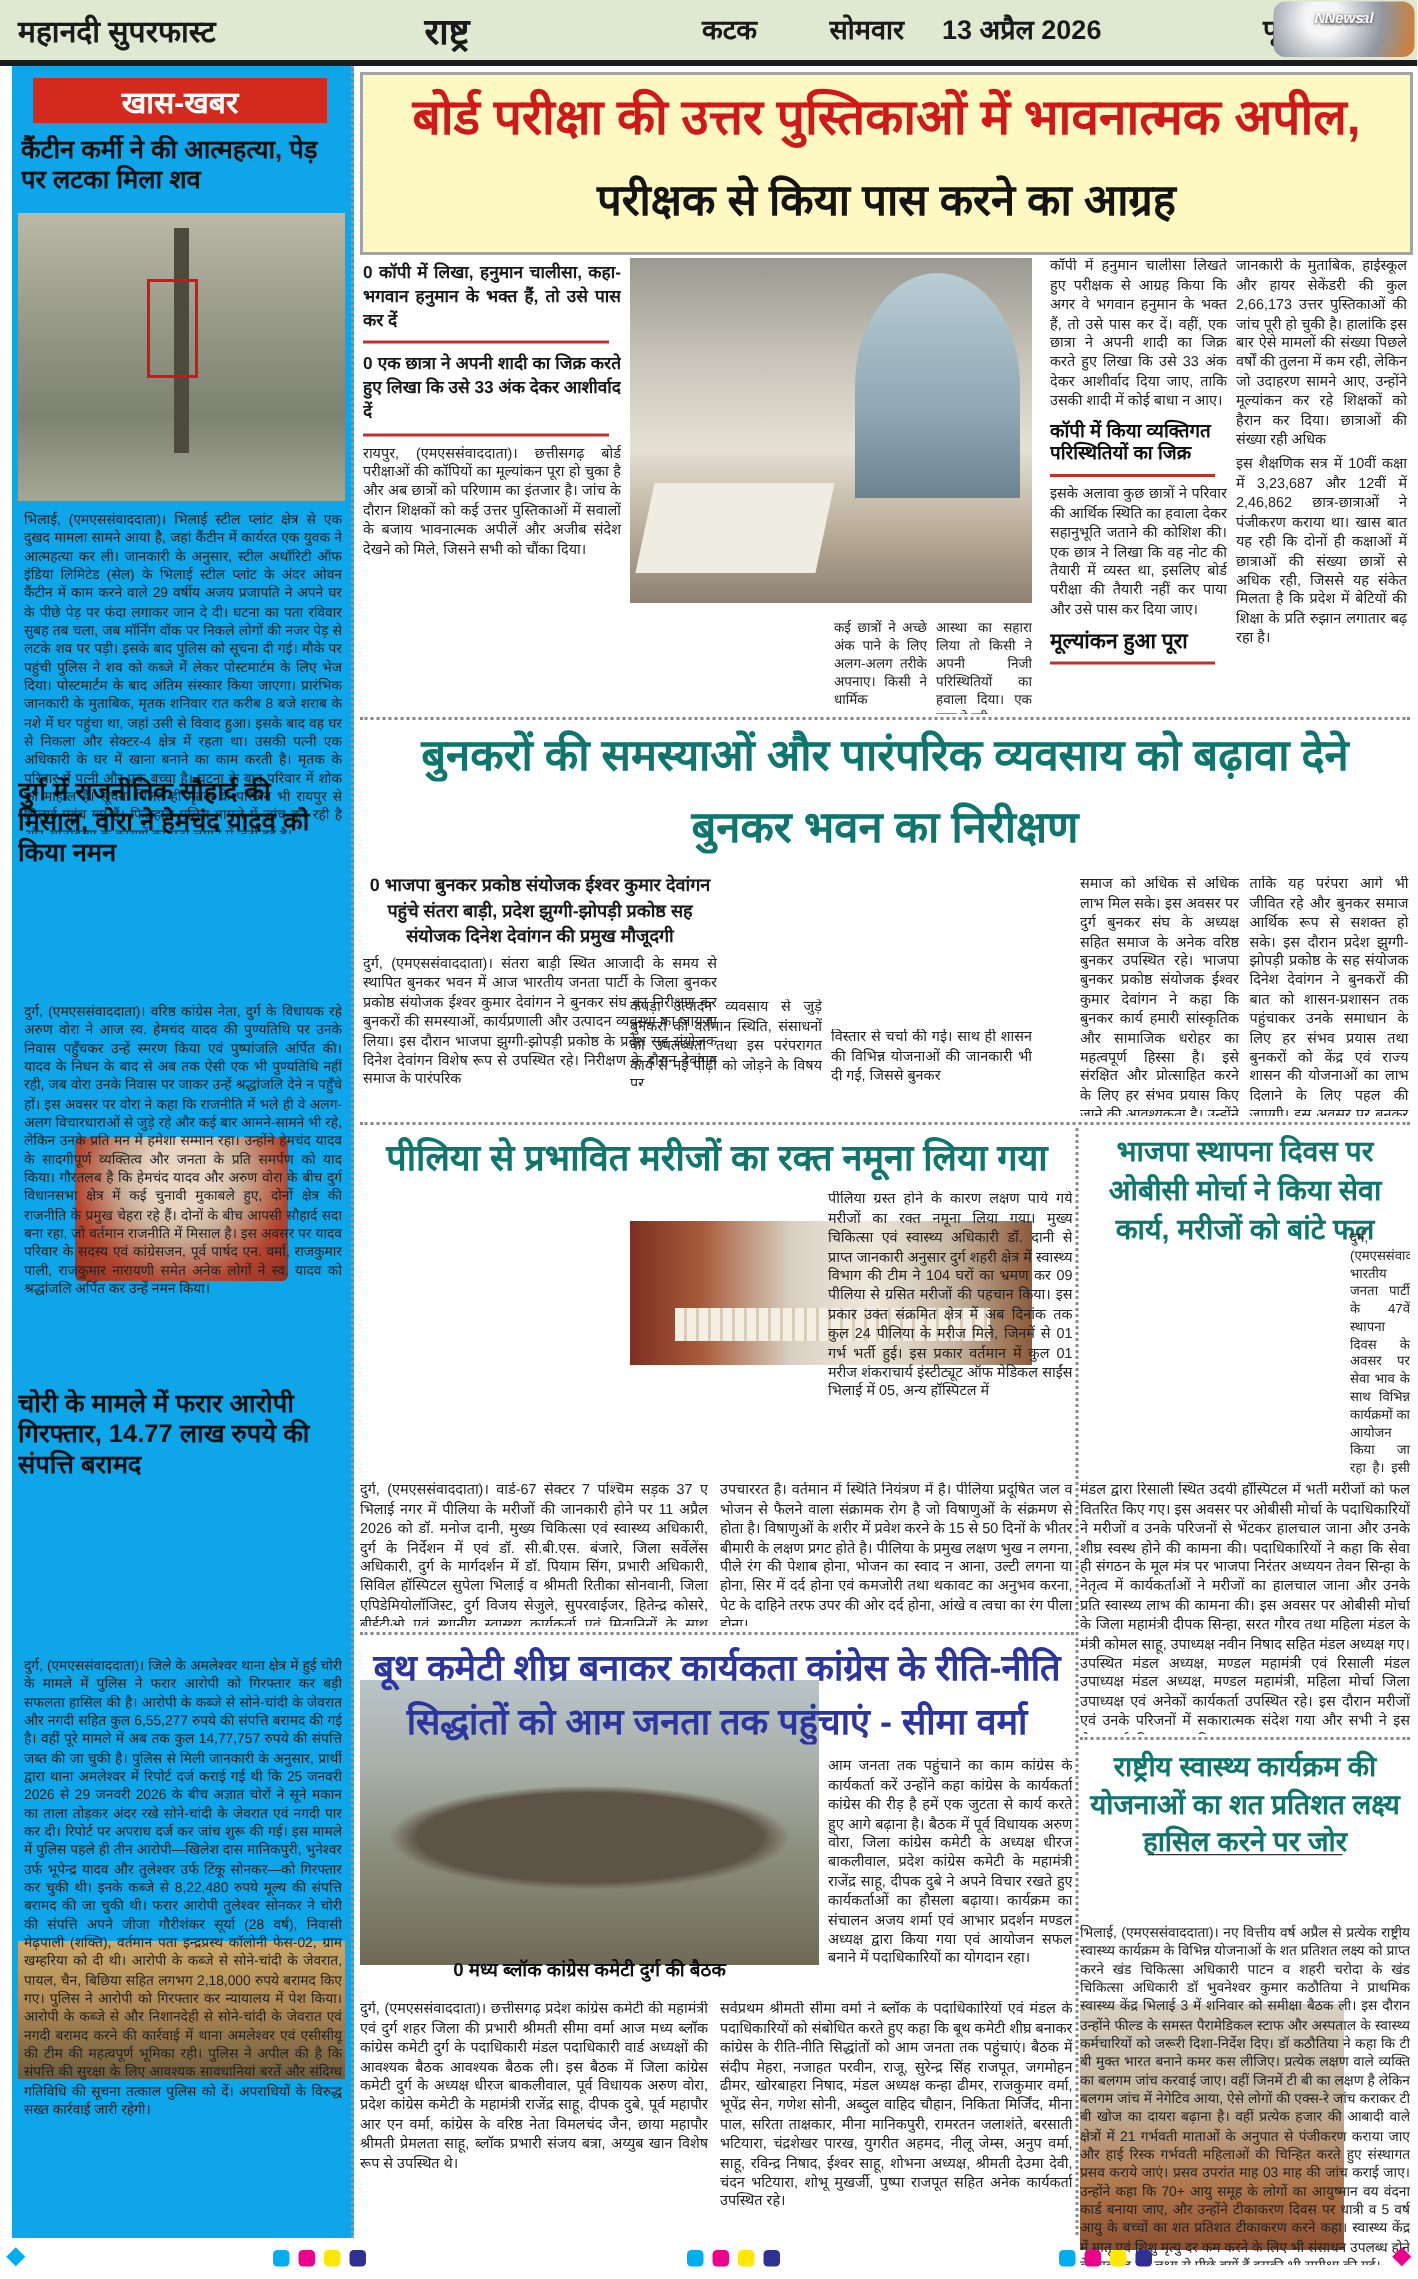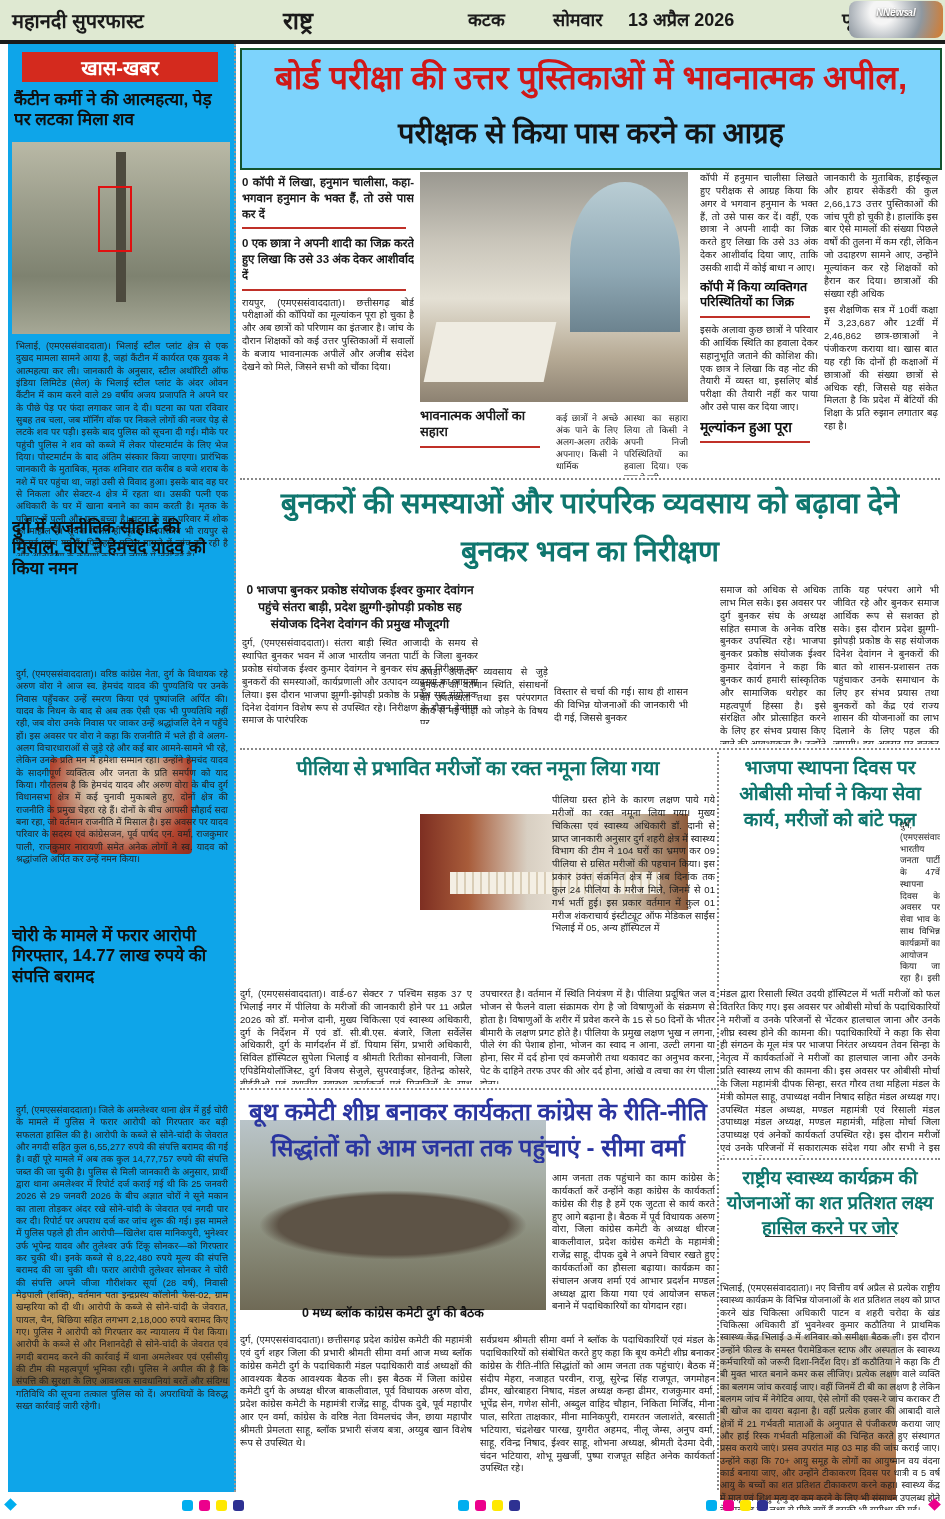--- a/index.html
+++ b/index.html
@@ -28,21 +28,21 @@
   .dotline-h{position:absolute;border-top:2px dotted #888;height:0;}
   .dotline-v{position:absolute;border-left:2px dotted #888;width:0;}
   
   .sidebar{position:absolute;left:8px;top:44px;width:226px;height:1448px;background:#0ea5e9;
            border-right:2px dotted #999;}
   .khas{position:absolute;left:14px;top:8px;width:196px;height:30px;background:#d42a1e;
         color:#fff;font-weight:bold;font-size:20px;display:flex;align-items:center;justify-content:center;}
   .sb-h{font-weight:bold;text-align:left;line-height:1.2;color:#101010;}
   .photo{position:relative;}
   
-  .leadbox{position:absolute;left:240px;top:48px;width:698px;height:118px;border:2px solid #14532d;background:#7dd3fc;}
+  .leadbox{position:absolute;left:240px;top:48px;width:698px;height:118px;border:2px solid #a3a3a3;background:#fef9c3;}
   .lead-red{position:absolute;left:0;top:4px;width:100%;text-align:center;font-weight:bold;
             font-size:33px;color:#d01818;}
   .lead-black{position:absolute;left:0;top:62px;width:100%;text-align:center;font-weight:bold;
               font-size:29px;color:#141414;}
   .bullet{font-weight:bold;font-size:11.5px;line-height:1.4;text-align:justify;}
   .bighl{font-weight:bold;text-align:center;color:#0f766e;}
   .cap{font-weight:bold;font-size:13px;line-height:1.25;}
   .bluehl{font-weight:bold;text-align:center;color:#2a35a0;}
   .reg{position:absolute;bottom:8px;display:flex;gap:6px;}
   .reg i{width:11px;height:11px;border-radius:3px;display:block;}
@@ -101,24 +101,20 @@
     <div class="redrule"></div>
     <div class="bt" style="margin-top:4px;">रायपुर, (एमएससंवाददाता)। छत्तीसगढ़ बोर्ड परीक्षाओं की कॉपियों का मूल्यांकन पूरा हो चुका है और अब छात्रों को परिणाम का इंतजार है। जांच के दौरान शिक्षकों को कई उत्तर पुस्तिकाओं में सवालों के बजाय भावनात्मक अपीलें और अजीब संदेश देखने को मिले, जिसने सभी को चौंका दिया।</div>
   </div>
 
   <div class="abs photo" style="left:420px;top:172px;width:268px;height:230px;
        background:linear-gradient(180deg,#9a9890 0%,#c9c5ba 30%,#e4e0d4 55%,#b7ab96 80%,#8d8272 100%);">
     <div style="position:absolute;left:150px;top:10px;width:110px;height:150px;border-radius:50% 50% 0 0;
          background:linear-gradient(180deg,#b9cdd4 0%,#8fa8b4 60%,#6c838f 100%);"></div>
     <div style="position:absolute;left:10px;top:150px;width:120px;height:60px;background:#efece2;transform:skewX(-12deg);"></div>
   </div>
-  <div class="abs" style="left:420px;top:408px;width:128px;">
-    <div class="cap">भावनात्मक अपीलों का सहारा</div>
-    <div class="redrule"></div>
-  </div>
   <div class="abs bt" style="left:556px;top:412px;width:62px;height:64px;font-size:9px;">कई छात्रों ने अच्छे अंक पाने के लिए अलग-अलग तरीके अपनाए। किसी ने धार्मिक</div>
   <div class="abs bt" style="left:624px;top:412px;width:64px;height:64px;font-size:9px;">आस्था का सहारा लिया तो किसी ने अपनी निजी परिस्थितियों का हवाला दिया। एक छात्र ने पूरी</div>
 
   <div class="abs" style="left:700px;top:172px;width:118px;height:304px;">
     <div class="bt">कॉपी में हनुमान चालीसा लिखते हुए परीक्षक से आग्रह किया कि अगर वे भगवान हनुमान के भक्त हैं, तो उसे पास कर दें। वहीं, एक छात्रा ने अपनी शादी का जिक्र करते हुए लिखा कि उसे 33 अंक देकर आशीर्वाद दिया जाए, ताकि उसकी शादी में कोई बाधा न आए।</div>
     <div class="hsub" style="margin-top:5px;">कॉपी में किया व्यक्तिगत परिस्थितियों का जिक्र</div>
     <div class="redrule"></div>
     <div class="bt">इसके अलावा कुछ छात्रों ने परिवार की आर्थिक स्थिति का हवाला देकर सहानुभूति जताने की कोशिश की। एक छात्र ने लिखा कि वह नोट की तैयारी में व्यस्त था, इसलिए बोर्ड परीक्षा की तैयारी नहीं कर पाया और उसे पास कर दिया जाए।</div>
     <div class="hsub" style="margin-top:5px;font-size:14px;">मूल्यांकन हुआ पूरा</div>
     <div class="redrule"></div>
@@ -144,21 +140,21 @@
   </div>
   <div class="abs bt" style="left:420px;top:666px;width:128px;height:58px;">कपड़ा उत्पादन व्यवसाय से जुड़े बुनकरों की वर्तमान स्थिति, संसाधनों की उपलब्धता तथा इस परंपरागत कार्य से नई पीढ़ी को जोड़ने के विषय पर</div>
   <div class="abs bt" style="left:554px;top:686px;width:134px;height:58px;">विस्तार से चर्चा की गई। साथ ही शासन की विभिन्न योजनाओं की जानकारी भी दी गई, जिससे बुनकर</div>
 
   <div class="abs bt" style="left:720px;top:584px;width:106px;height:160px;">समाज को अधिक से अधिक लाभ मिल सके। इस अवसर पर दुर्ग बुनकर संघ के अध्यक्ष सहित समाज के अनेक वरिष्ठ बुनकर उपस्थित रहे। भाजपा बुनकर प्रकोष्ठ संयोजक ईश्वर कुमार देवांगन ने कहा कि बुनकर कार्य हमारी सांस्कृतिक और सामाजिक धरोहर का महत्वपूर्ण हिस्सा है। इसे संरक्षित और प्रोत्साहित करने के लिए हर संभव प्रयास किए जाने की आवश्यकता है। उन्होंने युवाओं को जोड़ने और उन्हें प्रेरित करने पर विशेष जोर दिया,</div>
   <div class="abs bt" style="left:833px;top:584px;width:106px;height:160px;">ताकि यह परंपरा आगे भी जीवित रहे और बुनकर समाज आर्थिक रूप से सशक्त हो सके। इस दौरान प्रदेश झुग्गी-झोपड़ी प्रकोष्ठ के सह संयोजक दिनेश देवांगन ने बुनकरों की बात को शासन-प्रशासन तक पहुंचाकर उनके समाधान के लिए हर संभव प्रयास तथा बुनकरों को केंद्र एवं राज्य शासन की योजनाओं का लाभ दिलाने के लिए पहल की जाएगी। इस अवसर पर बुनकर संघ के पदाधिकारी एवं सदस्यगण उपस्थित रहे।</div>
 
   <div class="dotline-h" style="left:240px;top:748px;width:700px;"></div>
   <div class="dotline-v" style="left:717px;top:752px;height:738px;"></div>
 
-  <div class="abs bighl" style="left:240px;top:754px;width:476px;font-size:20px;font-family:Liberation Serif, serif;">पीलिया से प्रभावित मरीजों का रक्त नमूना लिया गया</div>
+  <div class="abs bighl" style="left:240px;top:754px;width:476px;font-size:24px;">पीलिया से प्रभावित मरीजों का रक्त नमूना लिया गया</div>
 
   <div class="abs photo" style="left:240px;top:794px;width:306px;height:190px;
        background:linear-gradient(180deg,#b9c4c9 0%,#a8b0a8 30%,#8c8f7e 60%,#6f6a56 100%);">
     <div style="position:absolute;left:18px;top:70px;width:270px;height:70px;background:radial-gradient(ellipse at 50% 50%,#5d5346 0 60%,transparent 70%);"></div>
   </div>
   <div class="abs bt" style="left:552px;top:794px;width:163px;height:190px;">पीलिया ग्रस्त होने के कारण लक्षण पाये गये मरीजों का रक्त नमूना लिया गया। मुख्य चिकित्सा एवं स्वास्थ्य अधिकारी डॉ. दानी से प्राप्त जानकारी अनुसार दुर्ग शहरी क्षेत्र में स्वास्थ्य विभाग की टीम ने 104 घरों का भ्रमण कर 09 पीलिया से ग्रसित मरीजों की पहचान किया। इस प्रकार उक्त संक्रमित क्षेत्र में अब दिनांक तक कुल 24 पीलिया के मरीज मिले, जिनमें से 01 गर्भ भर्ती हुई। इस प्रकार वर्तमान में कुल 01 मरीज शंकराचार्य इंस्टीट्यूट ऑफ मेडिकल साईंस भिलाई में 05, अन्य हॉस्पिटल में</div>
 
   <div class="abs bt" style="left:240px;top:988px;width:232px;height:96px;">दुर्ग, (एमएससंवाददाता)। वार्ड-67 सेक्टर 7 पश्चिम सड़क 37 ए भिलाई नगर में पीलिया के मरीजों की जानकारी होने पर 11 अप्रैल 2026 को डॉ. मनोज दानी, मुख्य चिकित्सा एवं स्वास्थ्य अधिकारी, दुर्ग के निर्देशन में एवं डॉ. सी.बी.एस. बंजारे, जिला सर्वेलेंस अधिकारी, दुर्ग के मार्गदर्शन में डॉ. पियाम सिंग, प्रभारी अधिकारी, सिविल हॉस्पिटल सुपेला भिलाई व श्रीमती रितीका सोनवानी, जिला एपिडेमियोलॉजिस्ट, दुर्ग विजय सेजुले, सुपरवाईजर, हितेन्द्र कोसरे, बीईटीओ एवं स्थानीय स्वास्थ्य कार्यकर्ता एवं मितानिनों के साथ प्रभावित क्षेत्र का भ्रमण किया गया। सेक्टर-07, स्ट्रीट-37ए भिलाई में</div>
   <div class="abs bt" style="left:480px;top:988px;width:235px;height:96px;">उपचाररत है। वर्तमान में स्थिति नियंत्रण में है। पीलिया प्रदूषित जल व भोजन से फैलने वाला संक्रामक रोग है जो विषाणुओं के संक्रमण से होता है। विषाणुओं के शरीर में प्रवेश करने के 15 से 50 दिनों के भीतर बीमारी के लक्षण प्रगट होते है। पीलिया के प्रमुख लक्षण भुख न लगना, पीले रंग की पेशाब होना, भोजन का स्वाद न आना, उल्टी लगना या होना, सिर में दर्द होना एवं कमजोरी तथा थकावट का अनुभव करना, पेट के दाहिने तरफ उपर की ओर दर्द होना, आंखे व त्वचा का रंग पीला होना।</div>
 

